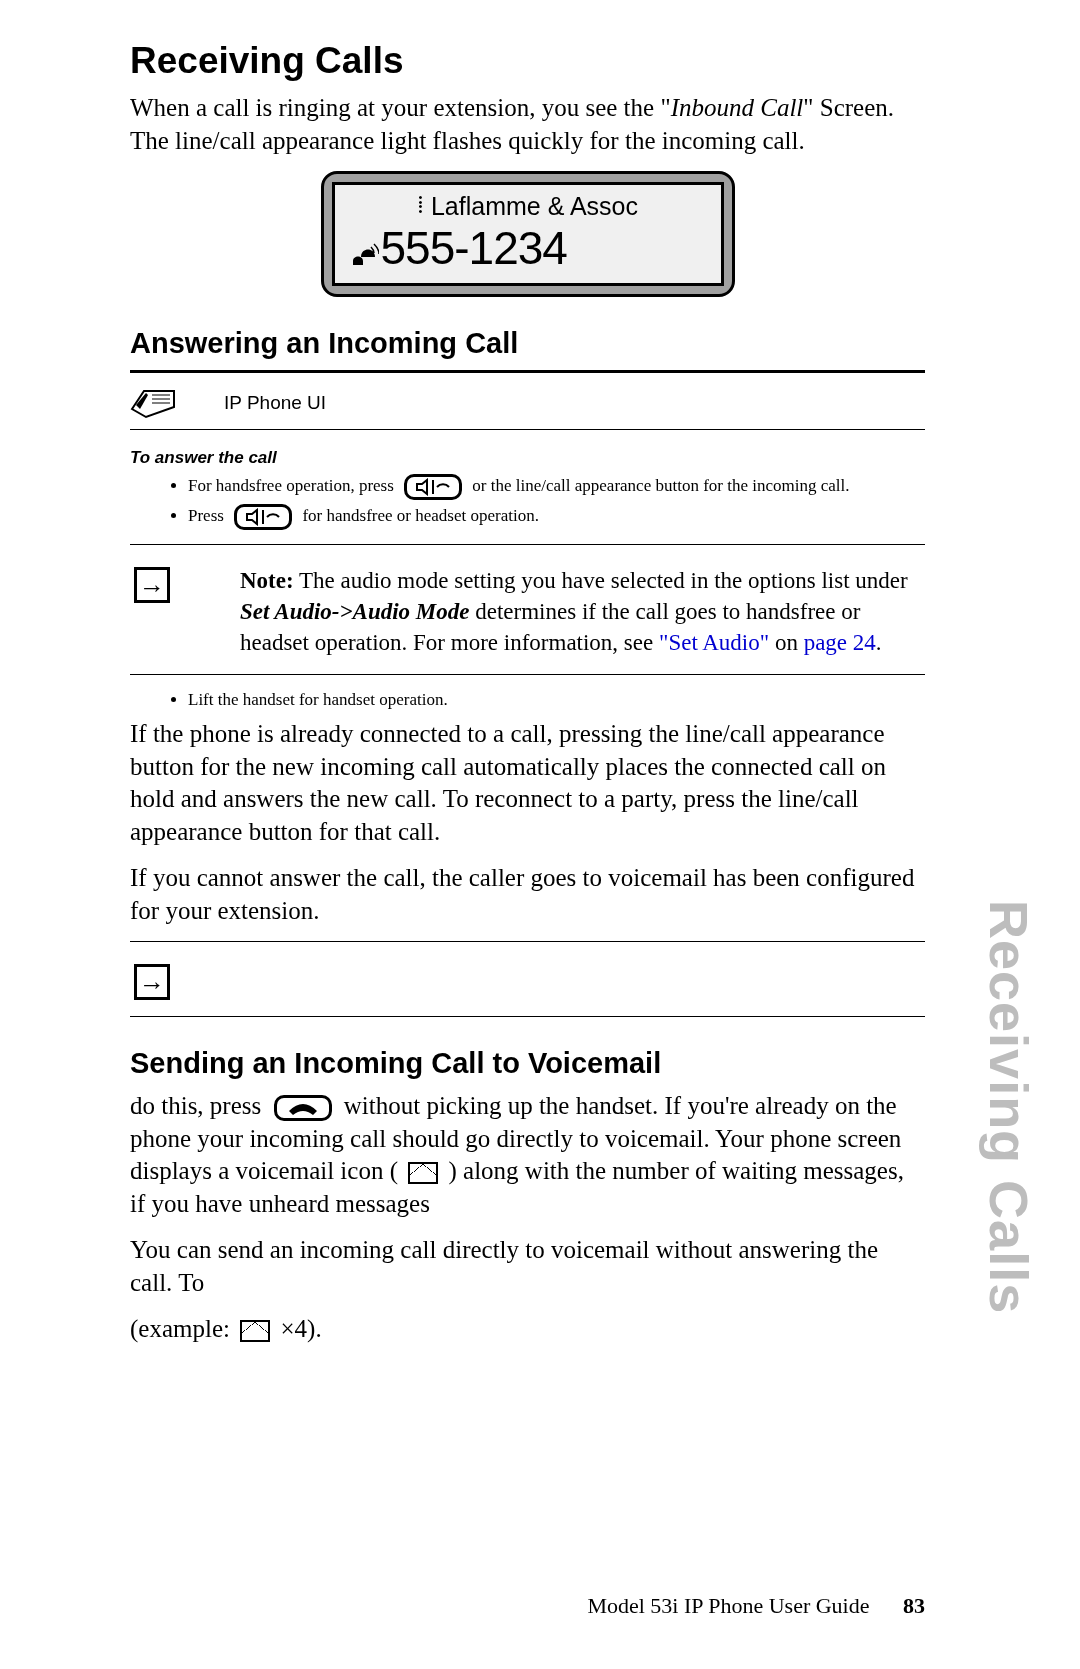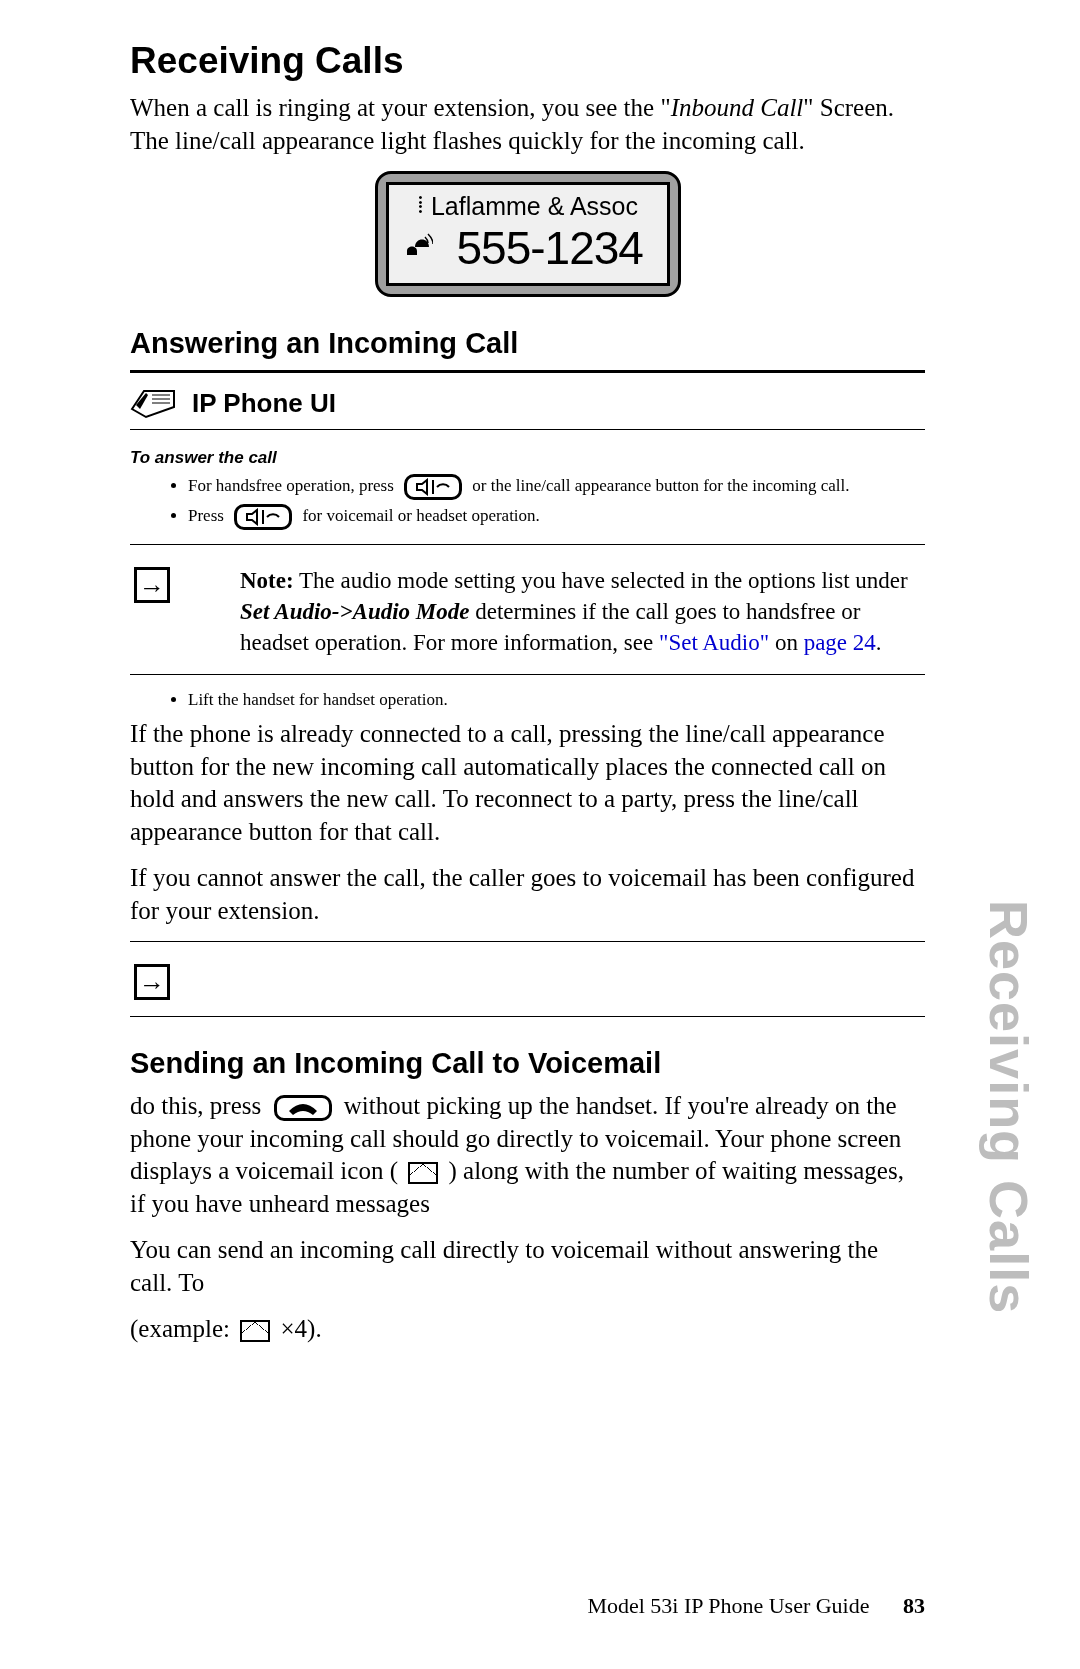--- a/index.html
+++ b/index.html
@@ -36,33 +36,33 @@
   }
   .lcd-outer {
     background: #a0a0a0;
     border-radius: 16px;
     padding: 8px;
     border: 3px solid #000;
   }
   .lcd-inner {
     background: #f0f0f0;
     border: 3px solid #000;
-    width: 284px;
+    width: 392px;
     padding: 6px 14px 8px 14px;
   }
   .lcd-label {
     font-family: Helvetica, Arial, sans-serif;
     font-size: 25px;
     font-weight: 400;
     text-align: center;
   }
   .lcd-number-row {
     display: flex;
-    align-items: center;
-    gap: 24px;
+    align-items: flex-end;
+    gap: 2px;
   }
   .lcd-number {
     font-family: Arial, Helvetica, sans-serif;
     font-size: 46px;
     font-weight: 400;
     letter-spacing: -1px;
   }
   h2.subsection {
     font-family: Helvetica, Arial, sans-serif;
     font-weight: 700;
@@ -72,22 +72,23 @@
   .rule-thick { border-top: 3px solid #000; margin: 8px 0 0 0; }
   .rule-thin  { border-top: 1px solid #000; margin: 0 0 0 0; }
   .ip-row {
     display: flex;
     align-items: center;
     gap: 16px;
     padding: 10px 0 6px 0;
   }
   .ip-label {
     font-family: Helvetica, Arial, sans-serif;
-    font-weight: 700;
-    font-size: 26px;
+    font-weight: 400;
+    font-size: 19px;
+    margin-left: 32px;
   }
   h3.step {
     font-family: Helvetica, Arial, sans-serif;
     font-weight: 700;
     font-style: italic;
     font-size: 17px;
     margin: 18px 0 6px 0;
   }
   ul.bullets {
     margin: 4px 0 4px 58px;
@@ -232,21 +233,21 @@
       <span> or the line/call appearance button for the incoming call.</span>
     </li>
     <li>
       <span>Press </span>
       <span class="sk-btn">
         <svg width="40" height="18" viewBox="0 0 40 18">
           <path d="M4 6 h5 l5 -4 v14 l-5 -4 h-5 z" fill="none" stroke="#000" stroke-width="2"></path>
           <path d="M20 2 v14 M24 9 a8 8 0 0 1 12 0" fill="none" stroke="#000" stroke-width="2"></path>
         </svg>
       </span>
-      <span> for voicemail or headset operation.</span>
+      <span> for handsfree or headset operation.</span>
     </li>
   </ul>
 
   <div class="note-sep"></div>
   <div class="note-block">
     <div class="arrow-box">→</div>
     <div class="note-text" style="padding-left:40px;">
       <span class="bold">Note:</span><span> The audio mode setting you have selected in the options list under </span><span class="ital">Set Audio-&gt;Audio Mode</span><span> determines if the call goes to handsfree or headset operation. For more information, see </span><span class="link">"Set Audio"</span><span> on </span><span class="link">page 24</span><span>.</span>
     </div>
   </div>

